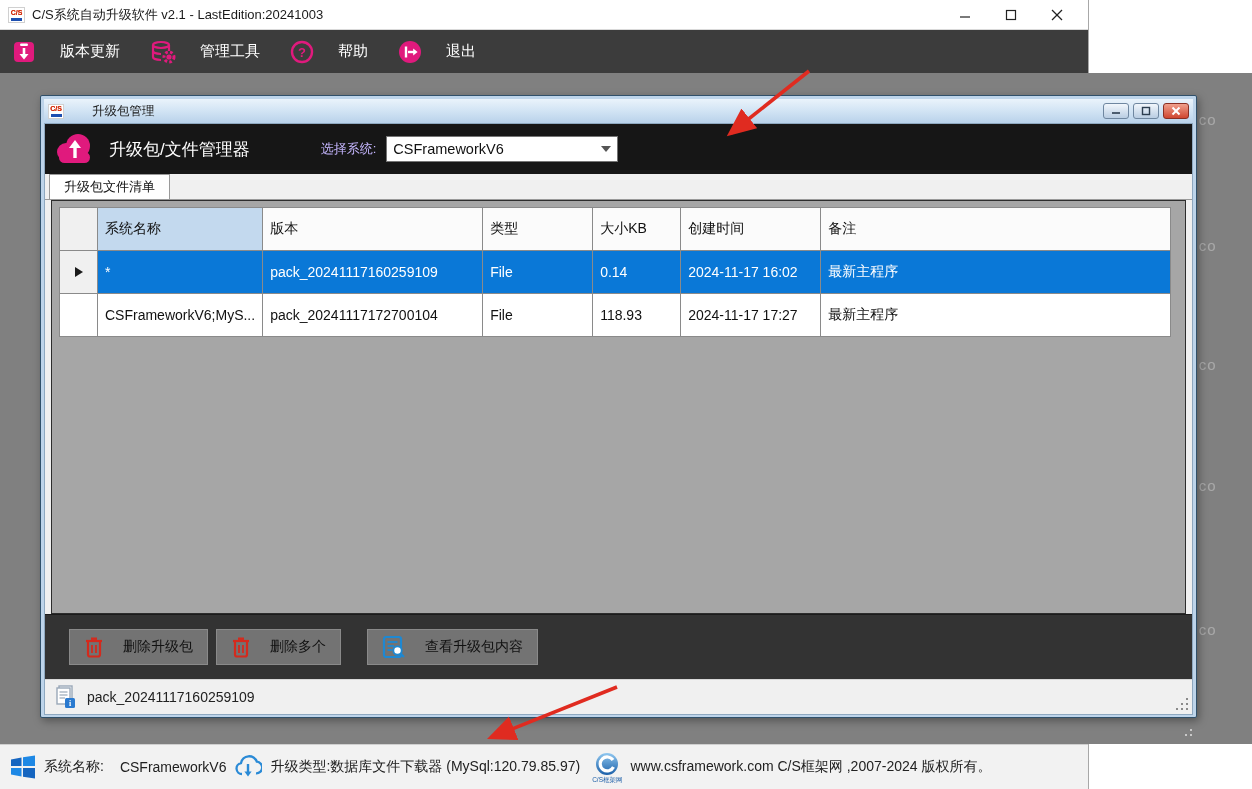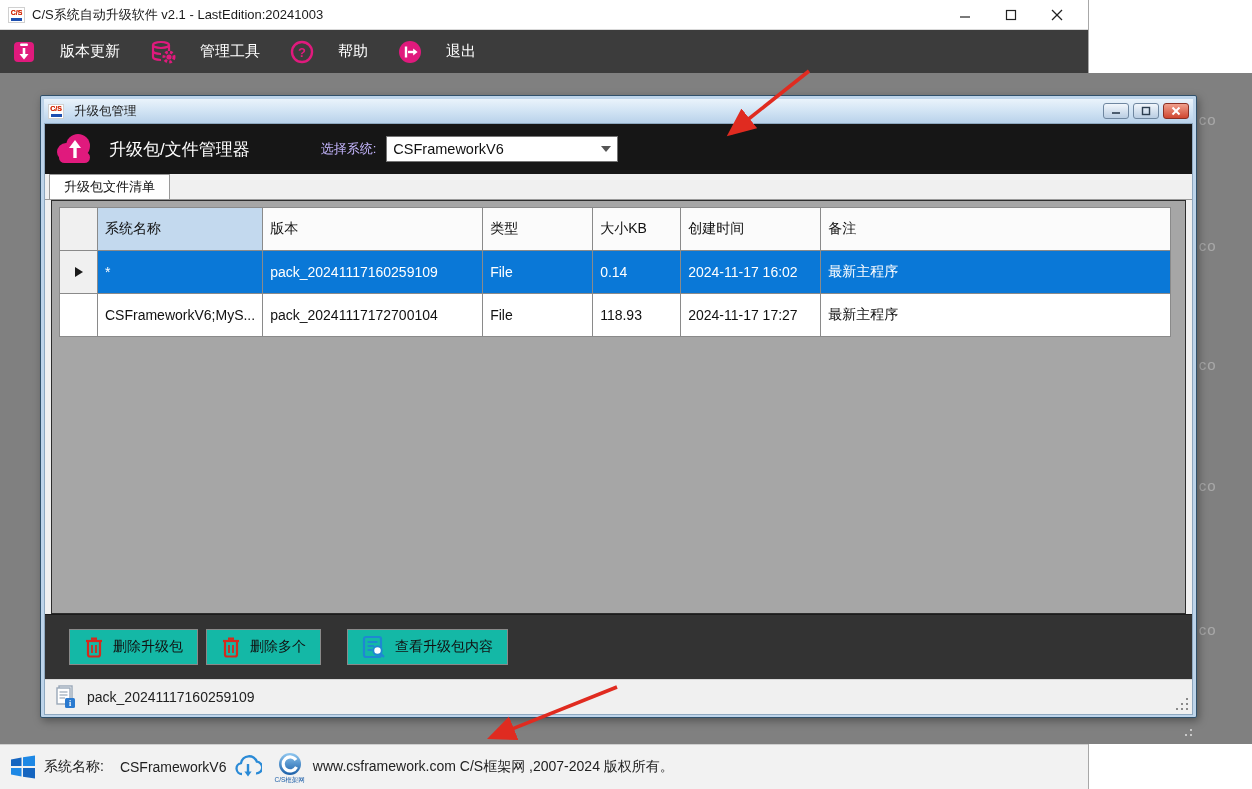--- a/index.html
+++ b/index.html
@@ -34,21 +34,21 @@
   .mdi { position:absolute; left:0; top:73px; width:1252px; height:671px; background:#808080; }
   .wm { position:absolute; right:2px; width:70px; color:rgba(225,225,225,0.42);
     font-size:15px; letter-spacing:1px; }
 
   
   .child { position:absolute; left:40px; top:22px; width:1157px; height:623px;
     background:#bdd4ea; border:1px solid #30506a; border-radius:2px;
     padding:3px; box-shadow:2px 3px 8px rgba(0,0,0,0.35); }
   .child-titlebar { height:24px; display:flex; align-items:center; padding:0 4px;
     background:linear-gradient(180deg,#eaf3fb 0%,#cfe2f3 55%,#b9d2ea 100%); }
-  .child-titlebar .ctitle { font-size:12.5px; color:#1a1a1a; margin-left:3px; }
+  .child-titlebar .ctitle { font-size:12.5px; color:#1a1a1a; margin-left:21px; }
   .mdi-controls { margin-left:auto; display:flex; gap:4px; }
   .mdi-btn { width:26px; height:16px; border-radius:3px;
     border:1px solid #6f87a0;
     background:linear-gradient(180deg,#f2f7fc,#b9cde2);
     display:flex; align-items:center; justify-content:center; }
   .mdi-btn.close { background:linear-gradient(180deg,#f0a08c,#cf4630);
     border:1px solid #8a2f23; }
   .mdi-btn svg { display:block; }
 
   .child-body { background:#f0f0f0; height:592px; display:flex; flex-direction:column;
@@ -88,22 +88,22 @@
   table.grid tr.datarow td { background:#fff; color:#111; }
   table.grid tr.selected td { background:#0a78d7; color:#fff; }
   table.grid tr.selected td.ind { background:#f0f0f0; }
   .row-arrow { width:0; height:0; display:inline-block;
     border-top:5px solid transparent; border-bottom:5px solid transparent;
     border-left:8px solid #1a1a1a; }
 
   
   .btnband { flex:0 0 65px; background:#333333; display:flex; align-items:center;
     padding-left:24px; gap:8px; border-top:1px solid #1c1c1c; }
-  .dk-btn { height:36px; padding:4px 14px; background:#14b8a6; border:1px solid #8a8a8a;
-    display:flex; align-items:center; gap:9px; font-size:14px; color:#111; }
+  .dk-btn { height:36px; padding:4px 14px; background:#737373; border:1px solid #8a8a8a;
+    display:flex; align-items:center; gap:19px; font-size:14px; color:#111; }
   .dk-btn.view { margin-left:18px; }
 
   
   .child-footer { flex:1; background:#f0f0f0; display:flex; align-items:center;
     padding:0 10px; gap:10px; font-size:14px; color:#222; position:relative;
     border-top:1px solid #d8d8d8; }
   .grip { position:absolute; right:4px; bottom:4px; width:12px; height:12px; }
   .grip i { position:absolute; width:2px; height:2px; background:#8a8a8a; }
 
   .mdi-grip { position:absolute; right:58px; bottom:-46px; }
@@ -366,20 +366,21 @@
     </svg>
     <div class="sb-group">
       <span>系统名称:</span>
       <span>CSFrameworkV6</span>
     </div>
     <svg width="28" height="26" viewBox="0 0 28 26">
       <path d="M8 20 a5.5 5.5 0 0 1 -1 -10.9 a8.2 8.2 0 0 1 15.8 -1.4 a5.8 5.8 0 0 1 -0.8 11.6" fill="none" stroke="#2a8ad6" stroke-width="2.3"></path>
       <line x1="14" y1="10" x2="14" y2="20" stroke="#2a8ad6" stroke-width="2.4"></line>
       <polygon points="10.4,17.5 17.6,17.5 14,22.5" fill="#2a8ad6"></polygon>
     </svg>
+    <span>升级类型:数据库文件下载器  (MySql:120.79.85.97)</span>
     <div class="cslogo-wrap">
       <svg width="24" height="24" viewBox="0 0 24 24">
         <defs>
           <linearGradient id="csg" x1="0" y1="0" x2="0" y2="1">
             <stop offset="0" stop-color="#8fc7f0"></stop>
               <stop offset="1" stop-color="#1a5fa8"></stop>
           </linearGradient>
         </defs>
         <circle cx="12" cy="12" r="11" fill="url(#csg)"></circle>
         <path d="M18 8 a7 7 0 1 0 0.5 7" fill="none" stroke="#fff" stroke-width="3.2"></path>

